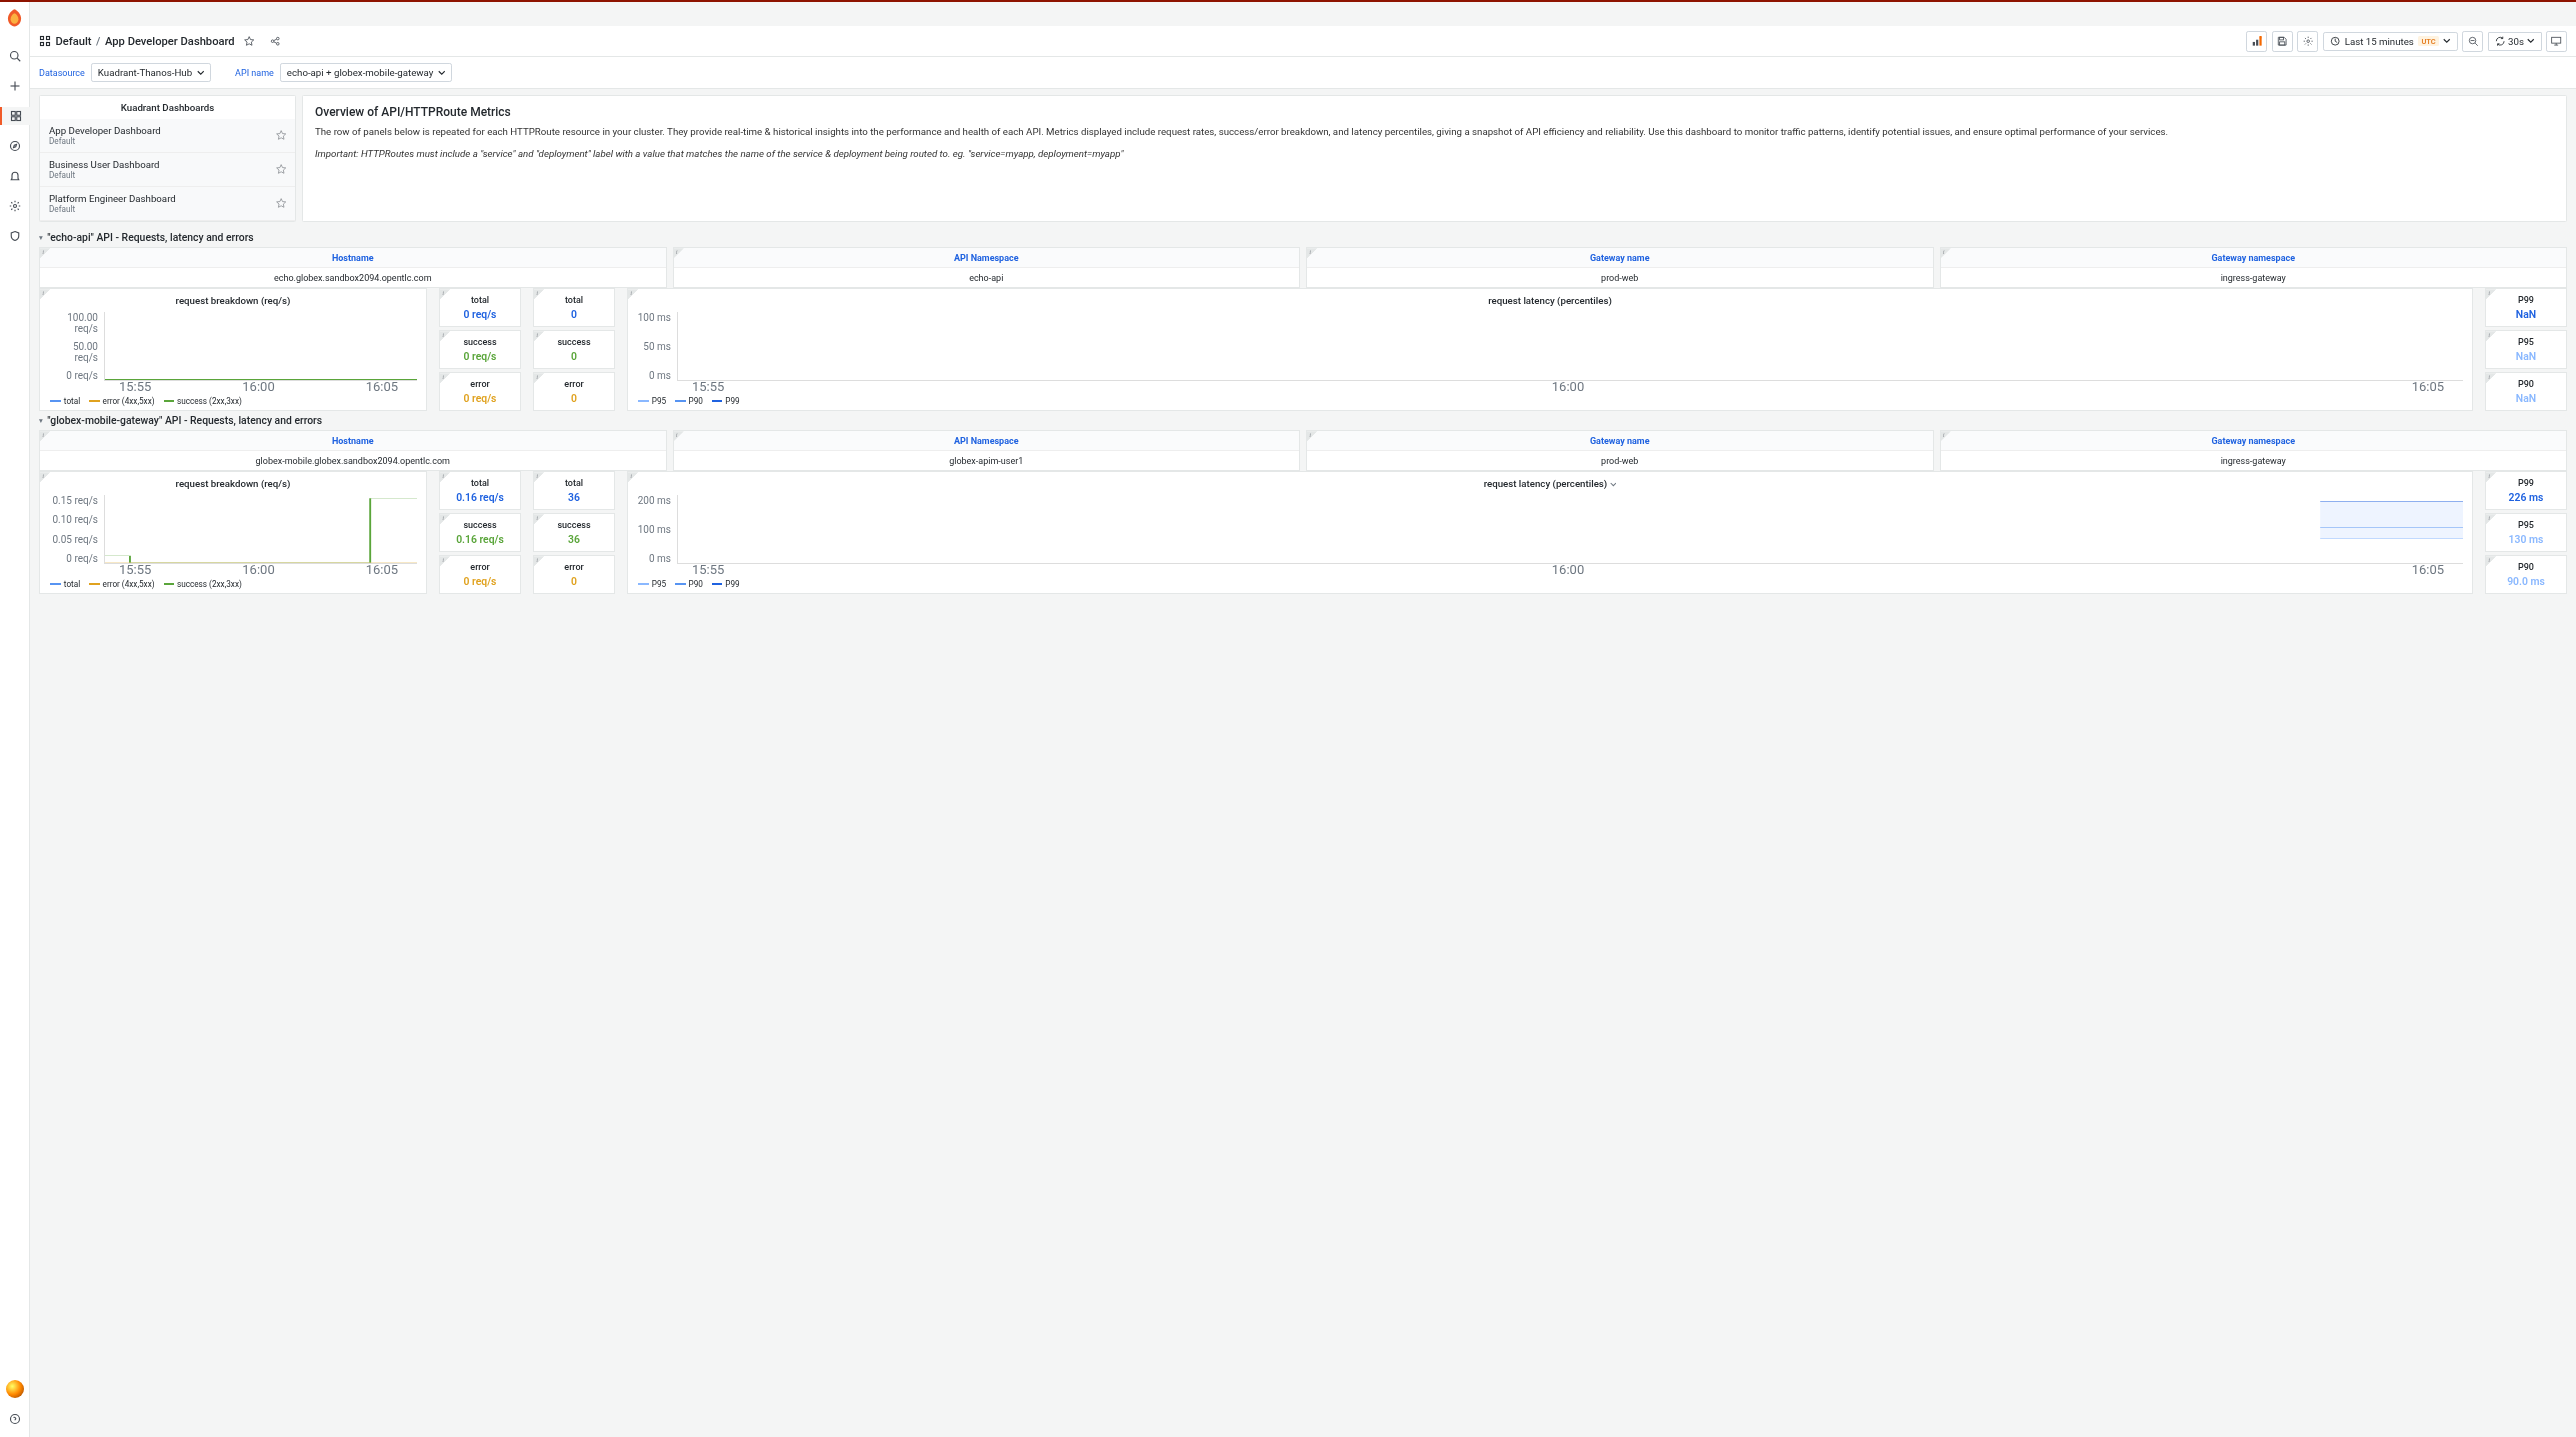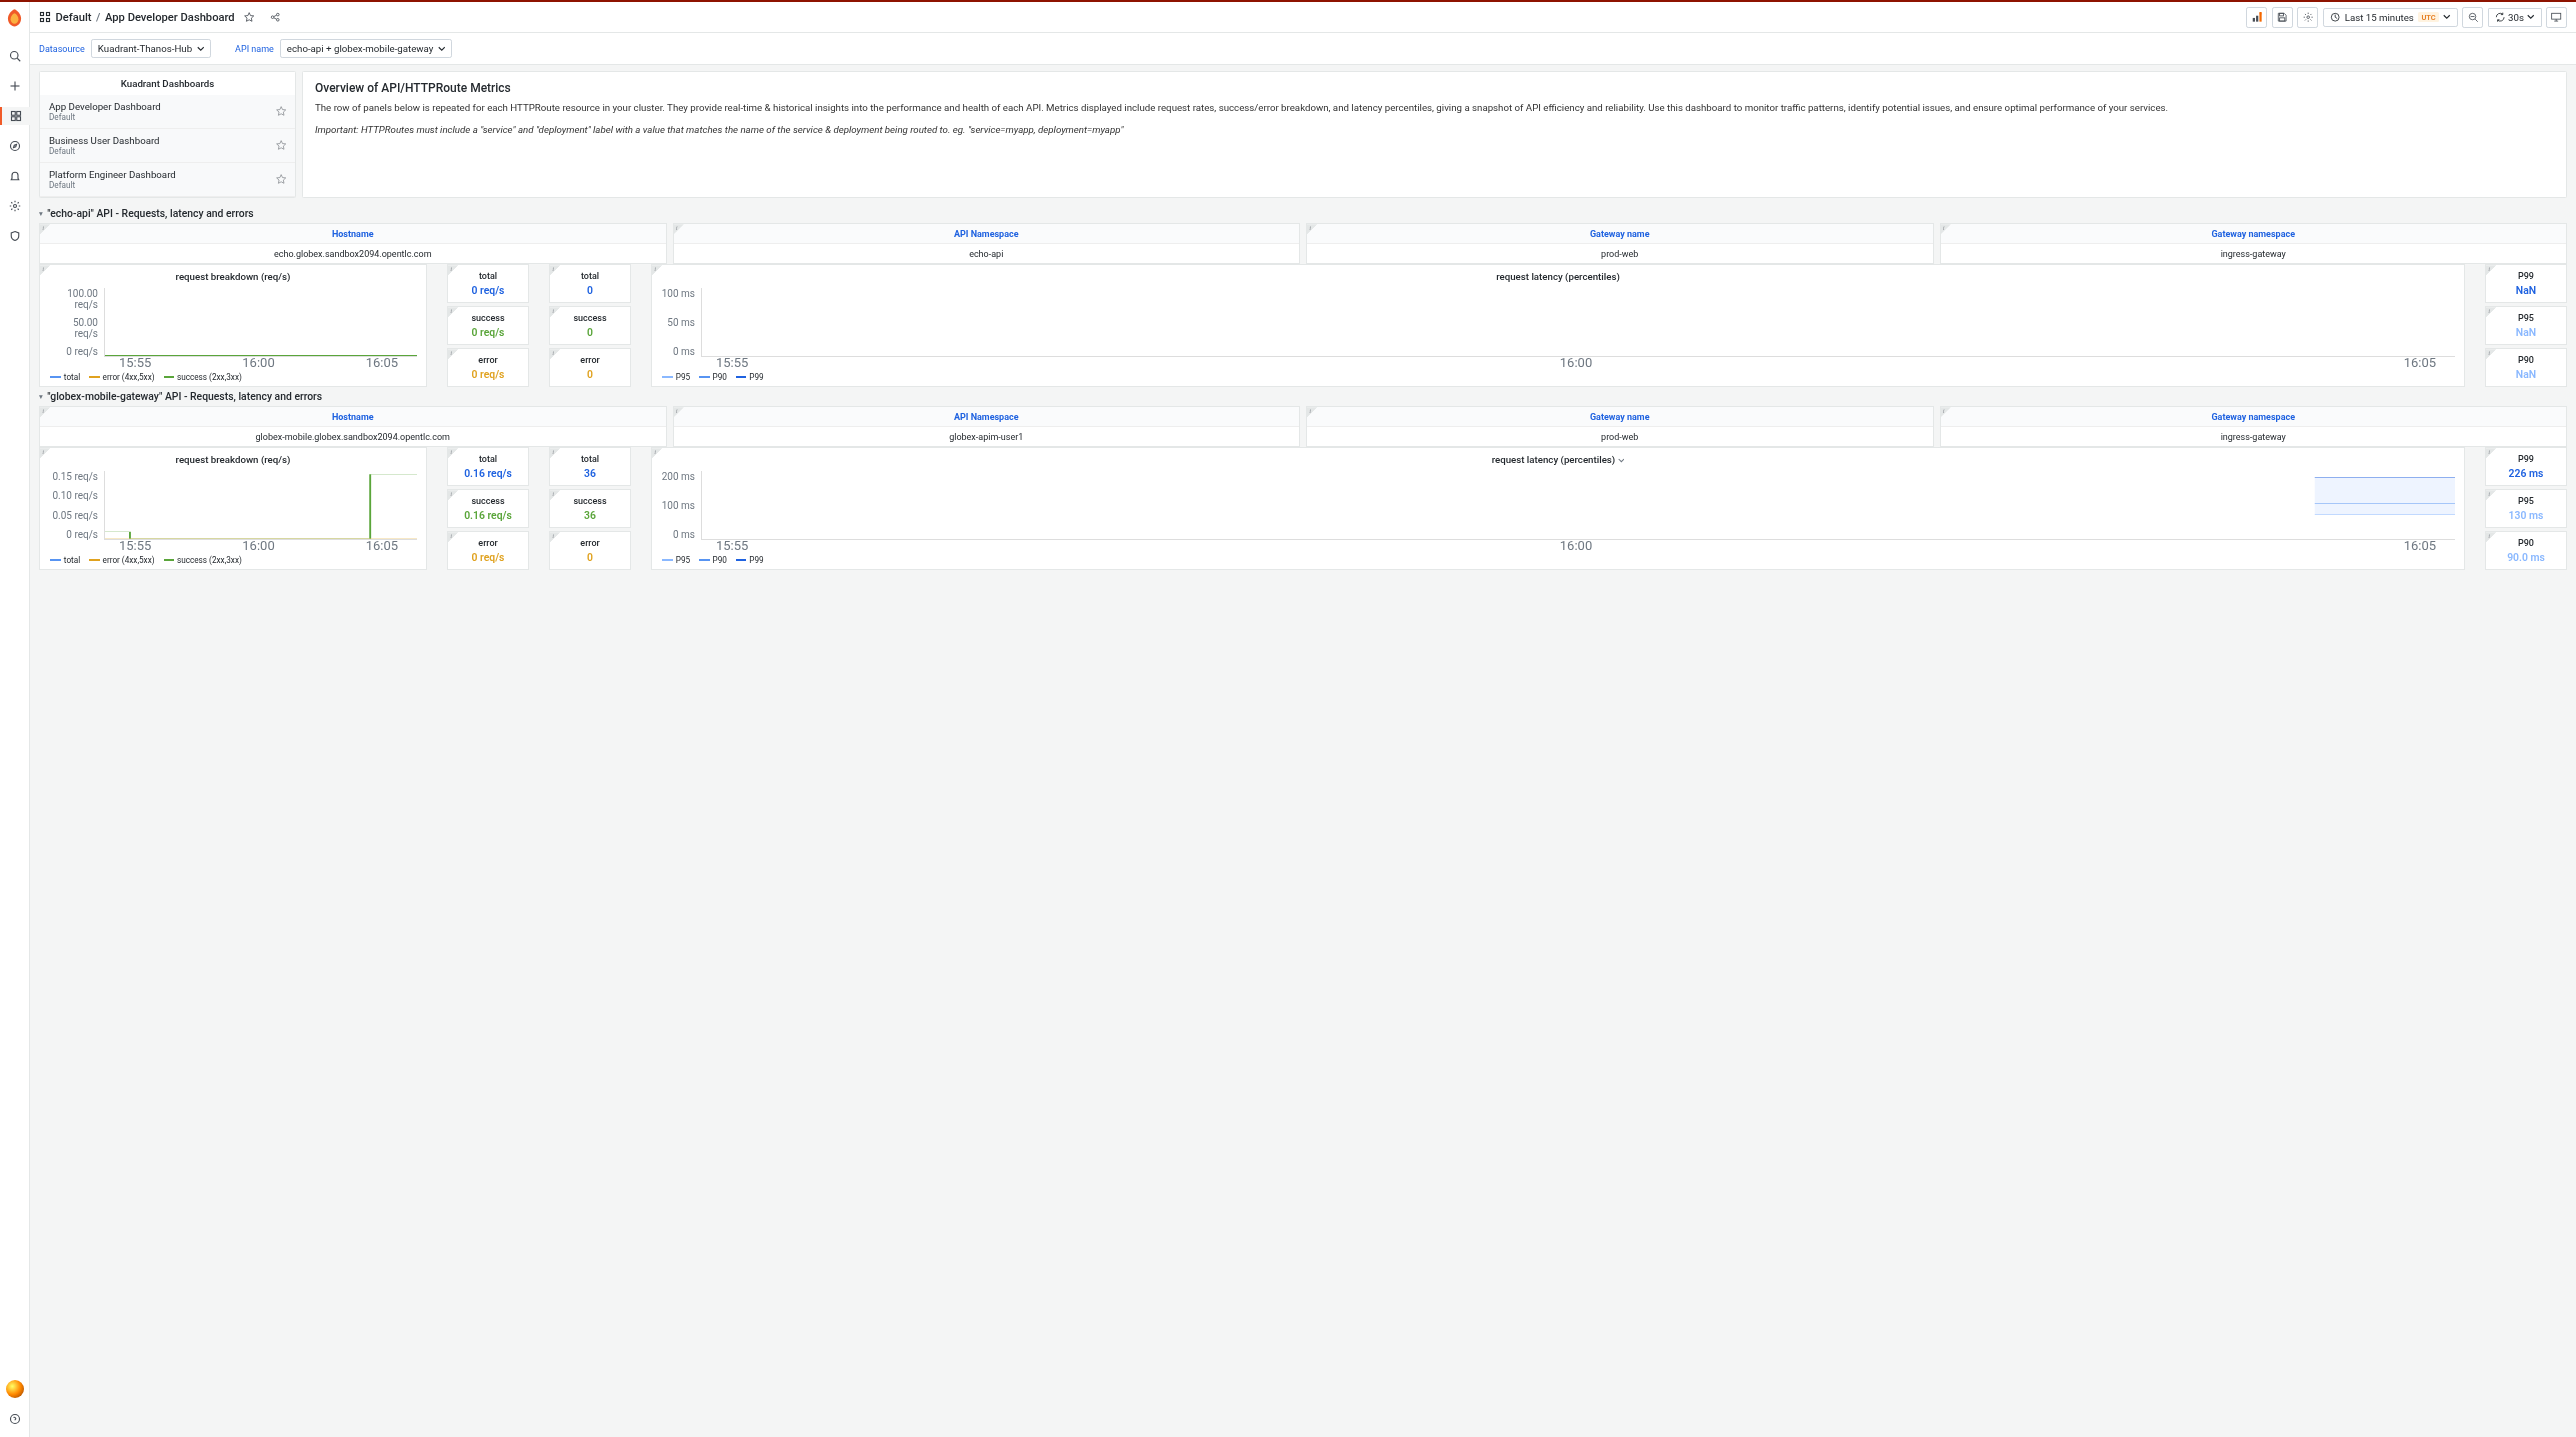--- a/index.html
+++ b/index.html
@@ -10,21 +10,21 @@
 
 .nav-rail { width: 30px; background: #fff; display: flex; flex-direction: column; align-items: center; padding-top: 6px; border-right: 0.7px solid #e4e7e7; flex-shrink: 0; }
 .nav-logo { width: 21px; height: 21px; margin-bottom: 12px; }
 .nav-icon { width: 18px; height: 18px; margin: 6px 0; color: #464c54; display:flex; align-items:center; justify-content:center; cursor:pointer; }
 .nav-icon.active { background: #f4f5f5; border-left: 2.2px solid #f05a28; width: 30px; }
 .nav-spacer { flex: 1; }
 .avatar { width: 18px; height: 18px; border-radius: 50%; background: radial-gradient(circle at 35% 35%, #ff6, #f80 50%, #830); margin: 6px 0;}
 .nav-help { margin-bottom: 9px; }
 
 
-.main { flex: 1; display: flex; flex-direction: column; overflow: auto; }
+.main { flex: 1; display: flex; flex-direction: column; overflow: auto; margin-top: 24px; }
 .header { background: #fff; border-bottom: 0.7px solid #e4e7e7; padding: 4.5px 9px; display: flex; align-items: center; gap: 4.5px; }
 .header-title { font-size: 11.2px; font-weight: 500; display:flex; align-items:center; gap:4.5px; }
 .header-title .sep { color: #6e7781; }
 .header-icon-btn { width: 21px; height: 21px; border: 0.7px solid #d0d7de; border-radius: 2.2px; background:#fff; display:flex; align-items:center; justify-content:center; color:#464c54; cursor:pointer; }
 .header-right { margin-left: auto; display: flex; align-items: center; gap: 4.5px; }
 .time-picker { border: 0.7px solid #d0d7de; border-radius:2.2px; background:#fff; padding: 3px 6px; display:flex; align-items:center; gap:4.5px; cursor:pointer; }
 .utc-badge { background: #fff3e0; color: #e67e22; font-size:7.5px; font-weight:600; padding:0.7px 3px; border-radius:1.5px; }
 .refresh-btn { border: 0.7px solid #d0d7de; border-radius:1px; background:#fff; padding: 3px 6px; display:flex; align-items:center; gap:3px; cursor:pointer; }
 .add-panel-icon svg rect:nth-child(3), .add-panel-icon svg rect:nth-child(4) { fill:#f46800; }
 
@@ -50,21 +50,21 @@
 .text-panel em { font-style:italic; }
 
 .row-header { display:flex; align-items:center; gap:4.5px; font-weight:500; padding:3px 0; cursor:pointer; font-size:10.4px; }
 .chev { font-size:7.5px; color:#6e7781; }
 
 .info-row { display:flex; gap:6px; }
 .info-cell { flex:1; background:#fff; border:0.7px solid #e4e7e7; position:relative; }
 .info-cell .hdr { background:#fafbfc; color:#1f62e0; text-align:center; padding:4.5px; font-size:9px; font-weight:700; border-bottom:0.7px solid #eee; }
 .info-cell .val { text-align:center; padding:4.5px; font-size:9px; }
 
-.metrics-row { display:flex; gap:20px; }
+.metrics-row { display:flex; gap:12px; }
 .chart-panel { flex:0 0 388px; background:#fff; border:0.7px solid #e4e7e7; position:relative; padding-bottom:3px; }
 .chart-area { position:relative; height:82px; margin:0 9px; }
 .y-axis { position:absolute; left:0; top:0; bottom:13.4px; width:52px; display:flex; flex-direction:column; justify-content:space-between; text-align:right; font-size:10px; color:#6e7781; padding-right:3px; }
 .plot { position:absolute; left:55px; right:0; top:0; bottom:13.4px; border-left:0.7px solid #ddd; border-bottom:0.7px solid #ddd; }
 .x-axis { position:absolute; left:55px; right:4px; bottom:0; display:flex; justify-content:space-between; font-size:13px; color:#6e7781; padding:0 15px; }
 .chart-legend { display:flex; gap:9px; font-size:8.2px; padding:1.5px 10.4px; align-items:center; }
 .leg-item { display:flex; align-items:center; gap:3px; }
 .leg-swatch { width:10.4px; height:2.2px; }
 
 .stat-col { flex:0 0 82px; display:flex; flex-direction:column; gap:3px; }

